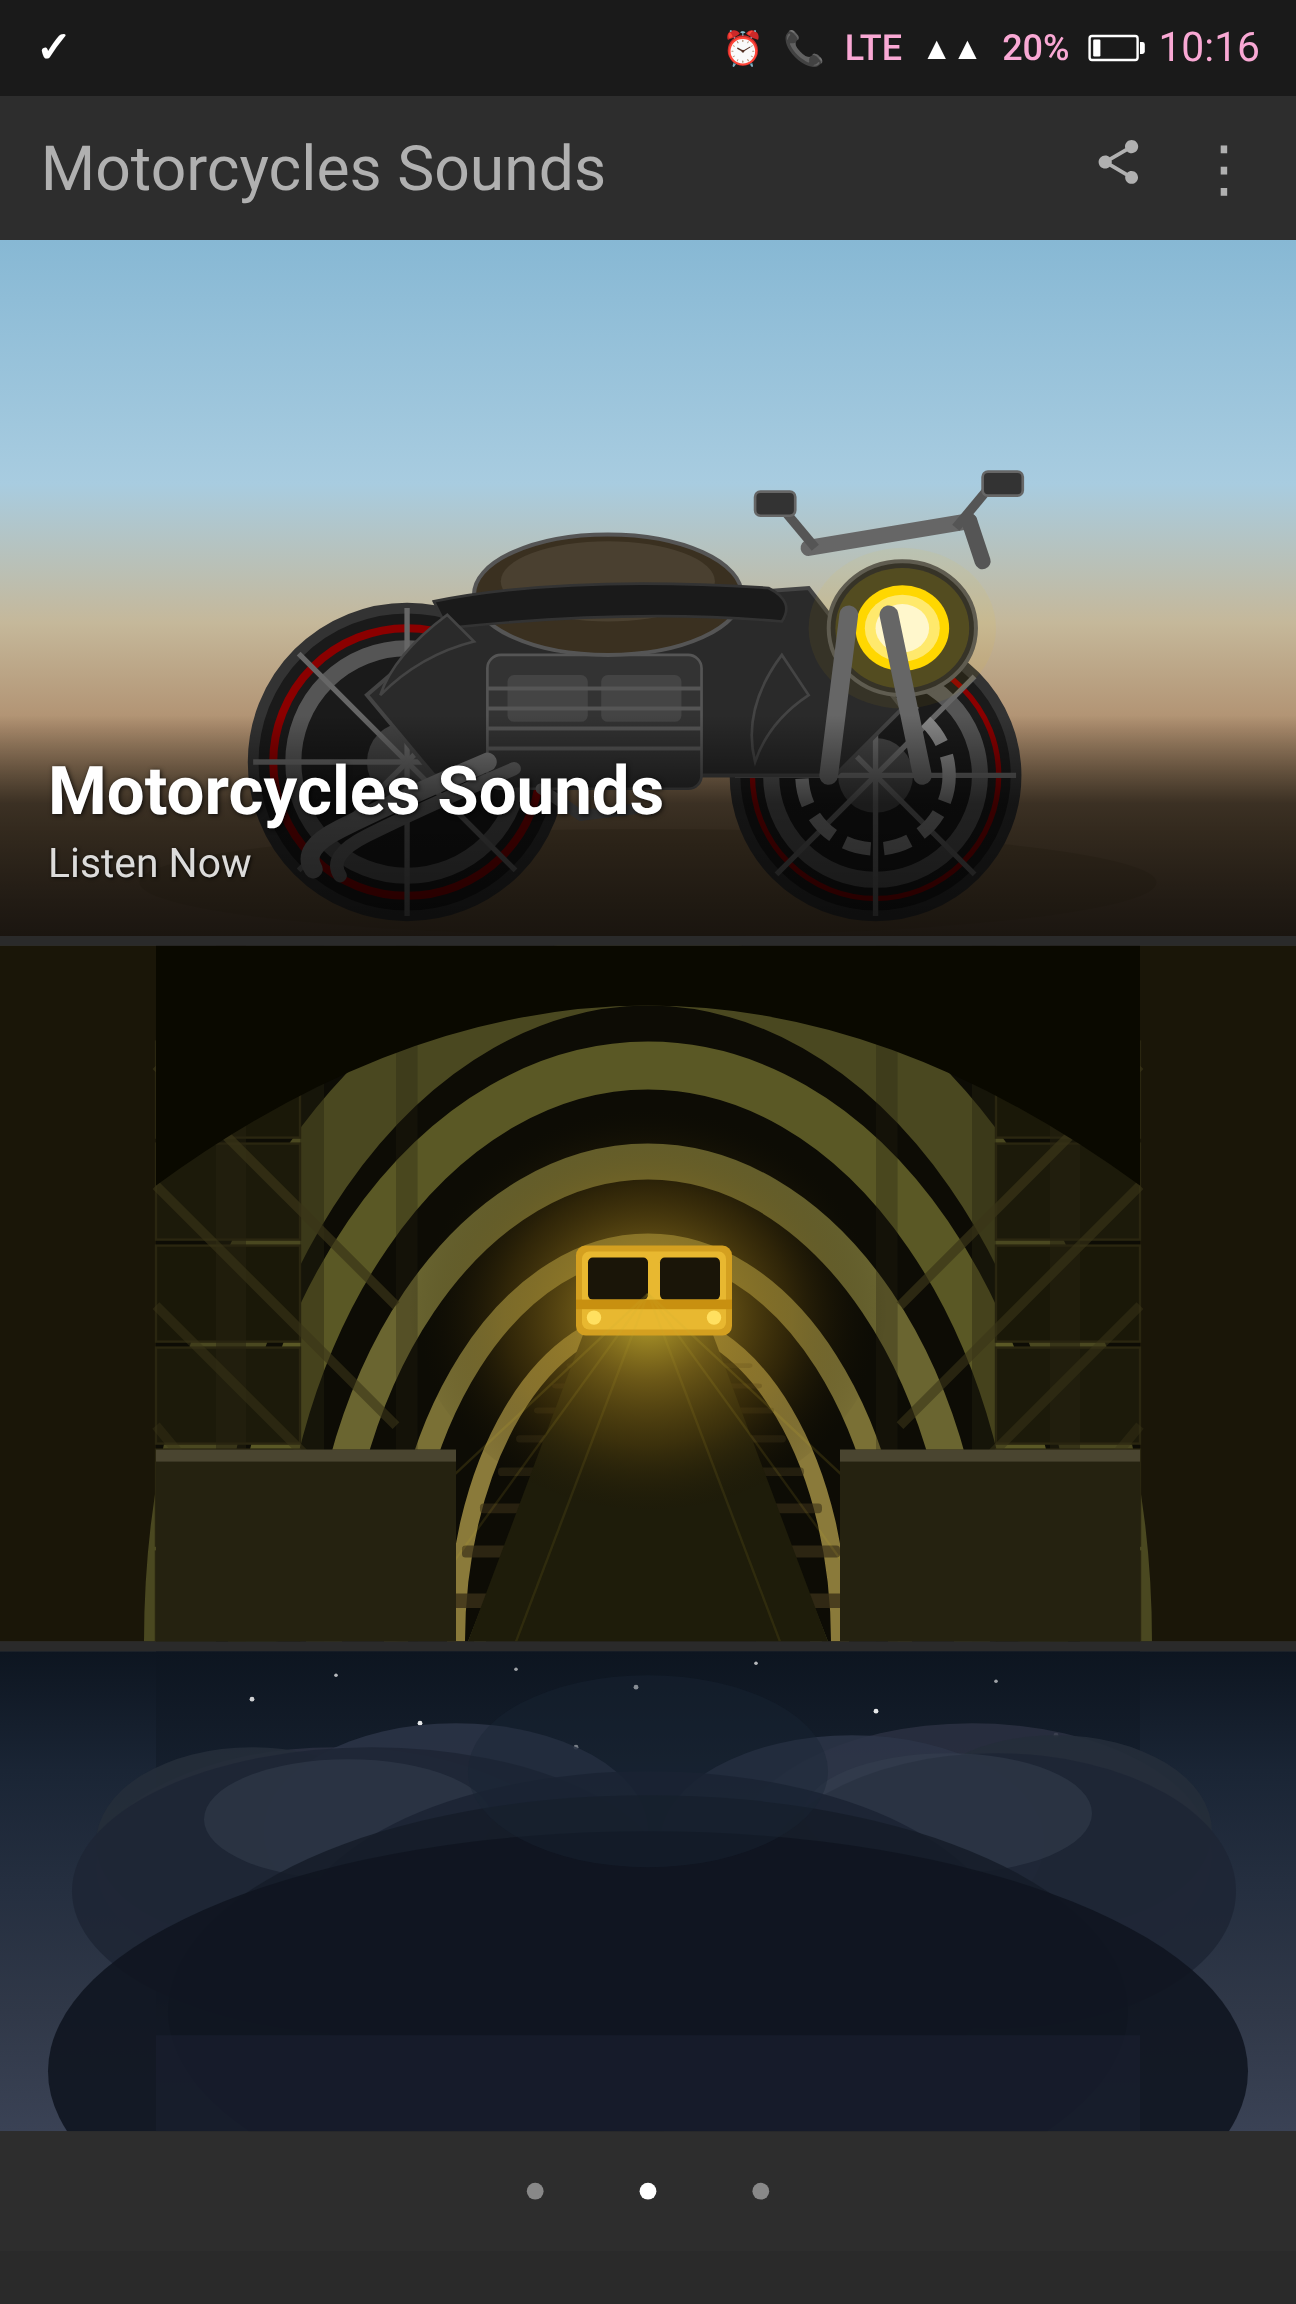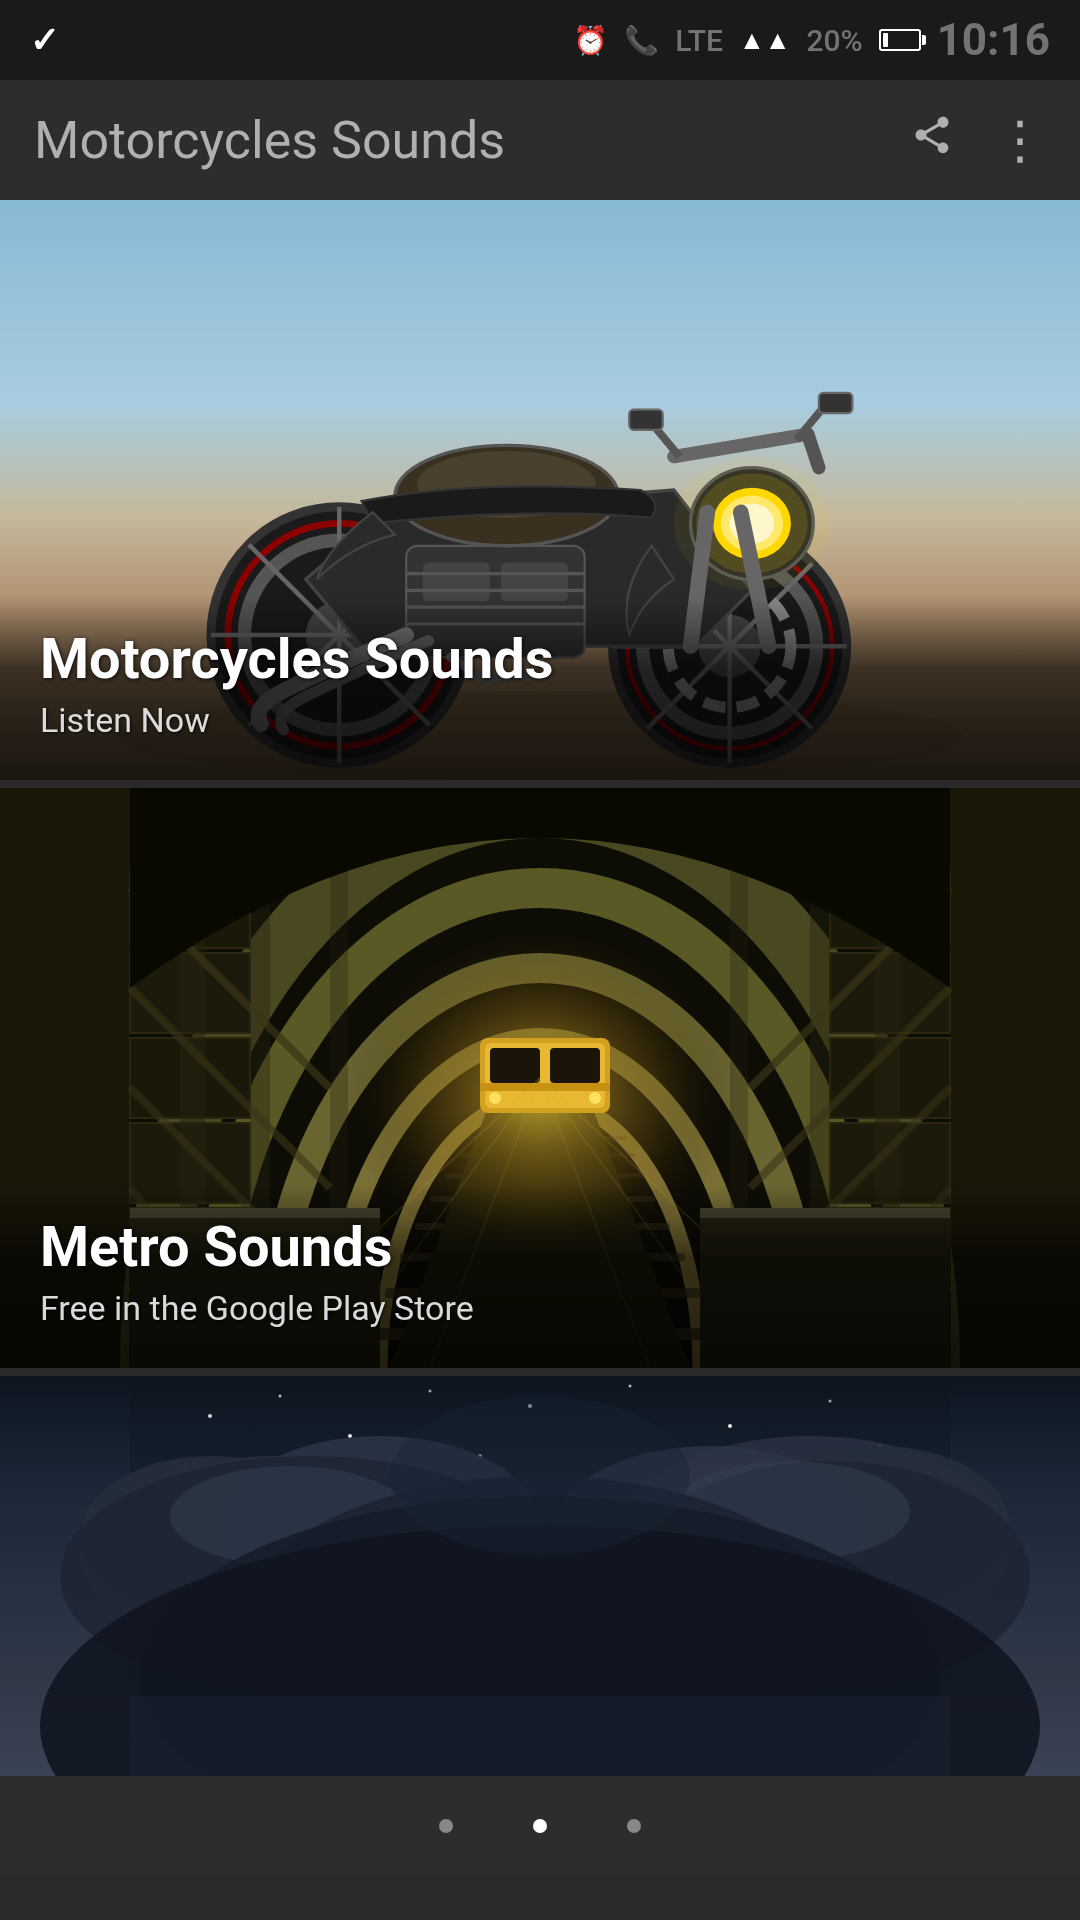--- a/index.html
+++ b/index.html
@@ -41,21 +41,21 @@
       align-items: center;
       gap: 16px;
     }
 
     .status-icon {
       color: white;
       font-size: 28px;
     }
 
     .status-text {
-      color: #737373;
+      color: #f9a8d4;
       font-size: 30px;
       font-weight: 500;
     }
 
     .battery-icon {
       width: 42px;
       height: 22px;
       border: 2px solid white;
       border-radius: 3px;
       position: relative;
@@ -227,21 +227,21 @@
     <span class="status-text">LTE</span>
 
     <span class="status-icon" style="font-size:26px;">▲▲</span>
 
     <span class="status-text">20%</span>
 
     <div class="battery-icon">
       <div class="battery-fill"></div>
     </div>
 
-    <span class="status-text" style="font-size:44px; font-weight:700;">10:16</span>
+    <span class="status-text" style="font-size:34px; font-weight:400;">10:16</span>
   </div>
 </div>
 
 <div class="toolbar">
   <span class="toolbar-title">Motorcycles Sounds</span>
   <div class="toolbar-actions">
 
     <span class="toolbar-icon">
       <svg width="44" height="44" viewBox="0 0 24 24" fill="#b0b0b0">
         <path d="M18 16.08c-.76 0-1.44.3-1.96.77L8.91 12.7c.05-.23.09-.46.09-.7s-.04-.47-.09-.7l7.05-4.11c.54.5 1.25.81 2.04.81 1.66 0 3-1.34 3-3s-1.34-3-3-3-3 1.34-3 3c0 .24.04.47.09.7L8.04 9.81C7.5 9.31 6.79 9 6 9c-1.66 0-3 1.34-3 3s1.34 3 3 3c.79 0 1.5-.31 2.04-.81l7.12 4.16c-.05.21-.08.43-.08.65 0 1.61 1.31 2.92 2.92 2.92s2.92-1.31 2.92-2.92S19.61 16.08 18 16.08z"></path>
@@ -432,24 +432,20 @@
 
           <rect x="0" y="420" width="250" height="160" fill="#252210"></rect>
           <rect x="0" y="420" width="250" height="10" fill="#4a4530"></rect>
 
           <rect x="570" y="420" width="250" height="160" fill="#252210"></rect>
           <rect x="570" y="420" width="250" height="10" fill="#4a4530"></rect>
 
           <path d="M 0,0 L 820,0 L 820,200 Q 410,-100 0,200 Z" fill="#0a0900"></path>
         </svg>
       </div>
-    </div>
-    <div class="card-overlay">
-      <div class="card-title">Metro Sounds</div>
-      <div class="card-subtitle">Free in the Google Play Store</div>
     </div>
   </div>
 
   <div class="card-divider"></div>
 
   <div class="sound-card">
     <div class="card-image" style="height:400px;">
       <div class="nightsky-scene">
         <svg viewBox="0 0 820 400" width="100%" height="100%" style="position:absolute;top:0;left:0;">
 

